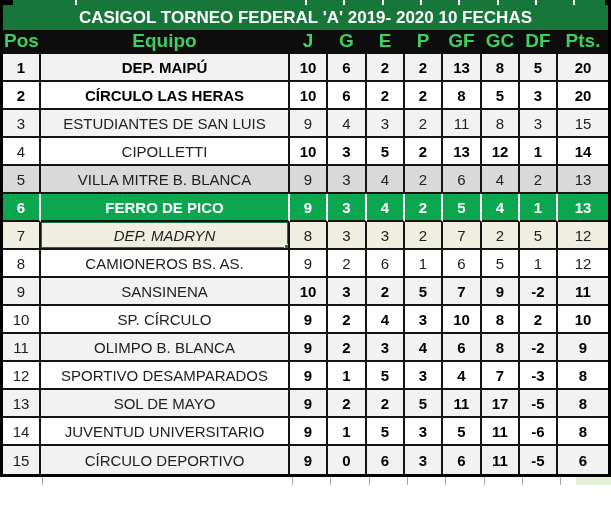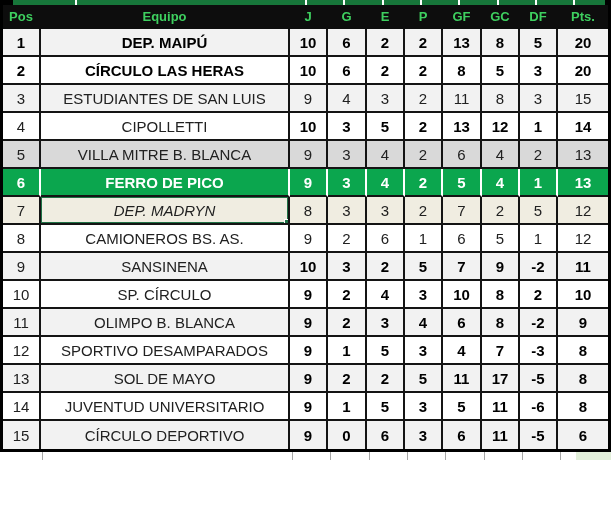--- a/index.html
+++ b/index.html
@@ -27,21 +27,21 @@
   col.c-df{width:38px} col.c-pts{width:50px}
 
   th, td {
     box-sizing:border-box; text-align:center; vertical-align:middle;
     border-right:2px solid #141414; border-bottom:2px solid #141414;
     white-space:nowrap; overflow:hidden; padding:0 1px;
   }
   th:last-child, td:last-child { border-right:none; }
   tr:last-child td { border-bottom:none; }
 
-  thead th { height:24px; background:#0d0d0d; color:#3ecf5f; font-weight:700; font-size:13px; border-right-color:#0d0d0d; border-bottom-color:#0d0d0d;margin-left:36px; }
+  thead th { height:24px; background:#0d0d0d; color:#3ecf5f; font-weight:700; font-size:19px; border-right-color:#0d0d0d; border-bottom-color:#0d0d0d;margin-left:36px; }
 
   tbody td { height:28px; font-size:15px; color:#212121; }
 
   .bg-gray  td { background:#f2f2f2; }
   .bg-white td { background:#ffffff; }
   .bg-dgray td { background:#d9d9d9; }
   .bg-cream td { background:#f0ede1; }
   .bg-green td { background:#0ba64e; color:#ffffff; border-right-color:#ffffff; }
 
   .bold-all td { font-weight:700; color:#000; }
@@ -78,20 +78,21 @@
     <div class="tick" style="left:420px"></div>
     <div class="tick" style="left:458px"></div>
     <div class="tick" style="left:497px"></div>
     <div class="tick" style="left:535px"></div>
     <div class="tick" style="left:573px"></div>
     <div class="black-right"></div>
   </div>
 
   <div class="frame">
 
+    <div class="banner">CASIGOL TORNEO FEDERAL 'A' 2019- 2020  10 FECHAS</div>
 
     <table>
       <colgroup>
         <col class="c-pos">
           <col class="c-name">
           <col class="c-j">
           <col class="c-g">
           <col class="c-e">
         <col class="c-p">
           <col class="c-gf">

